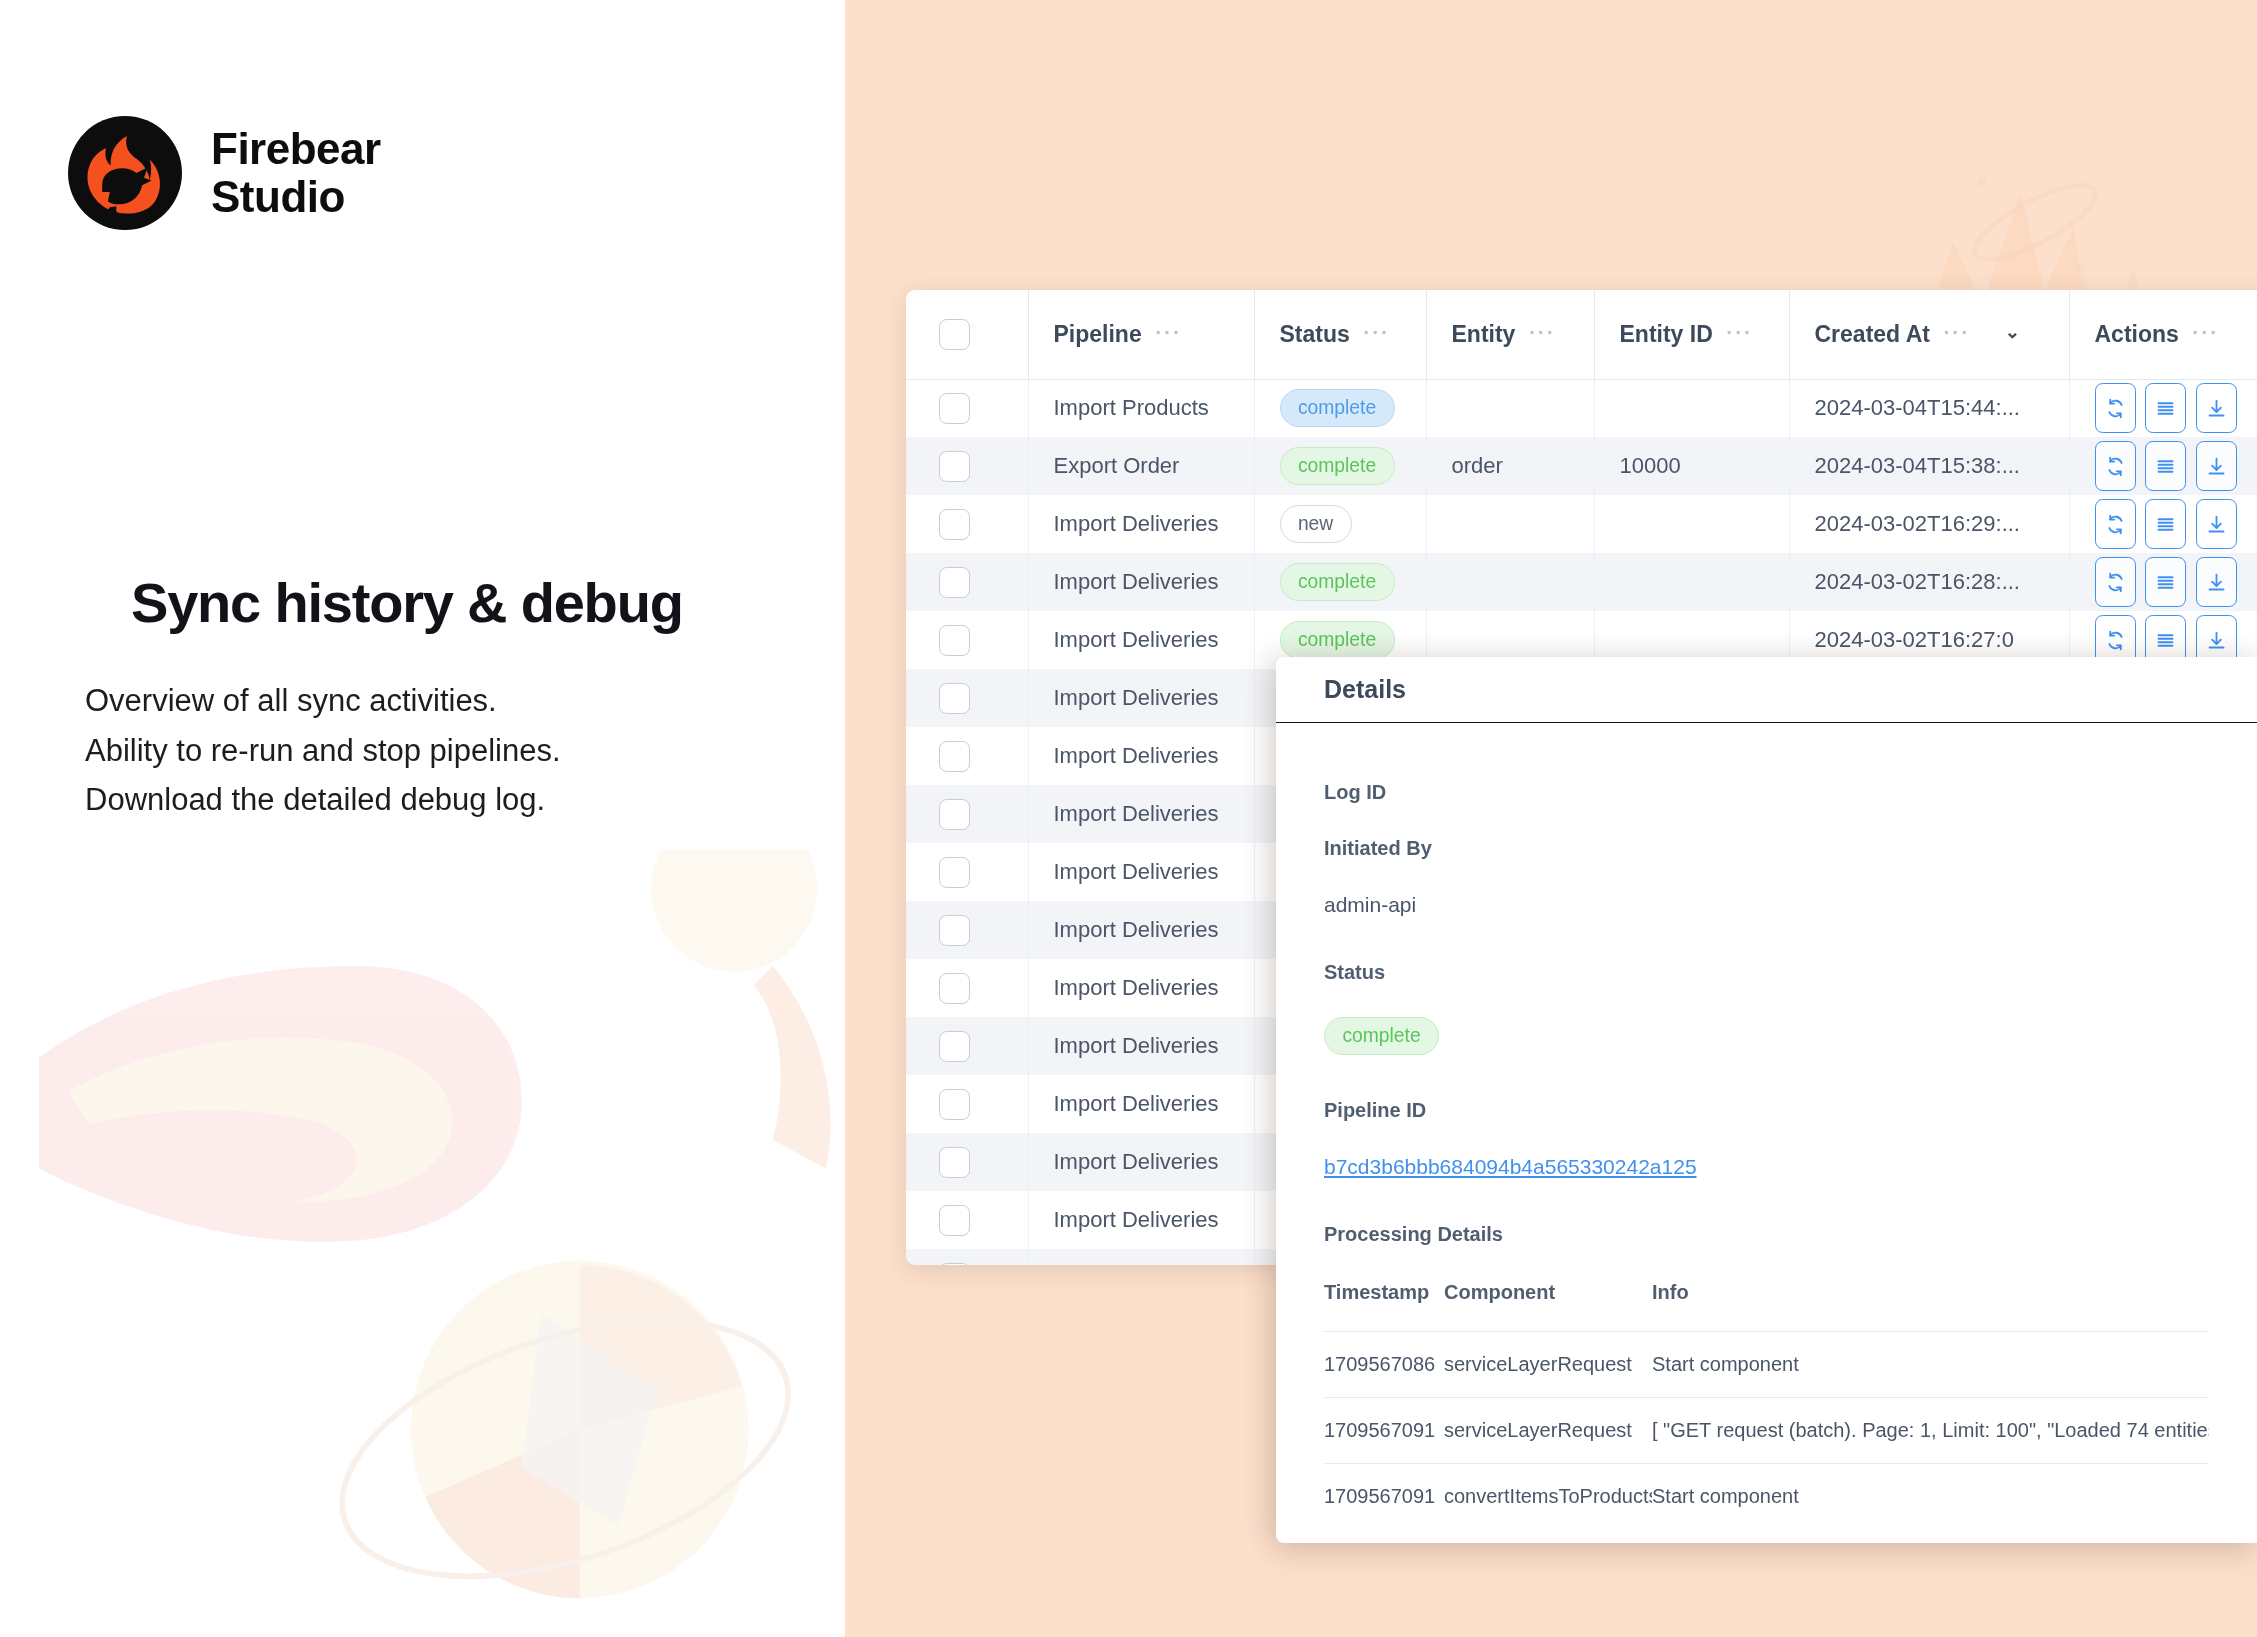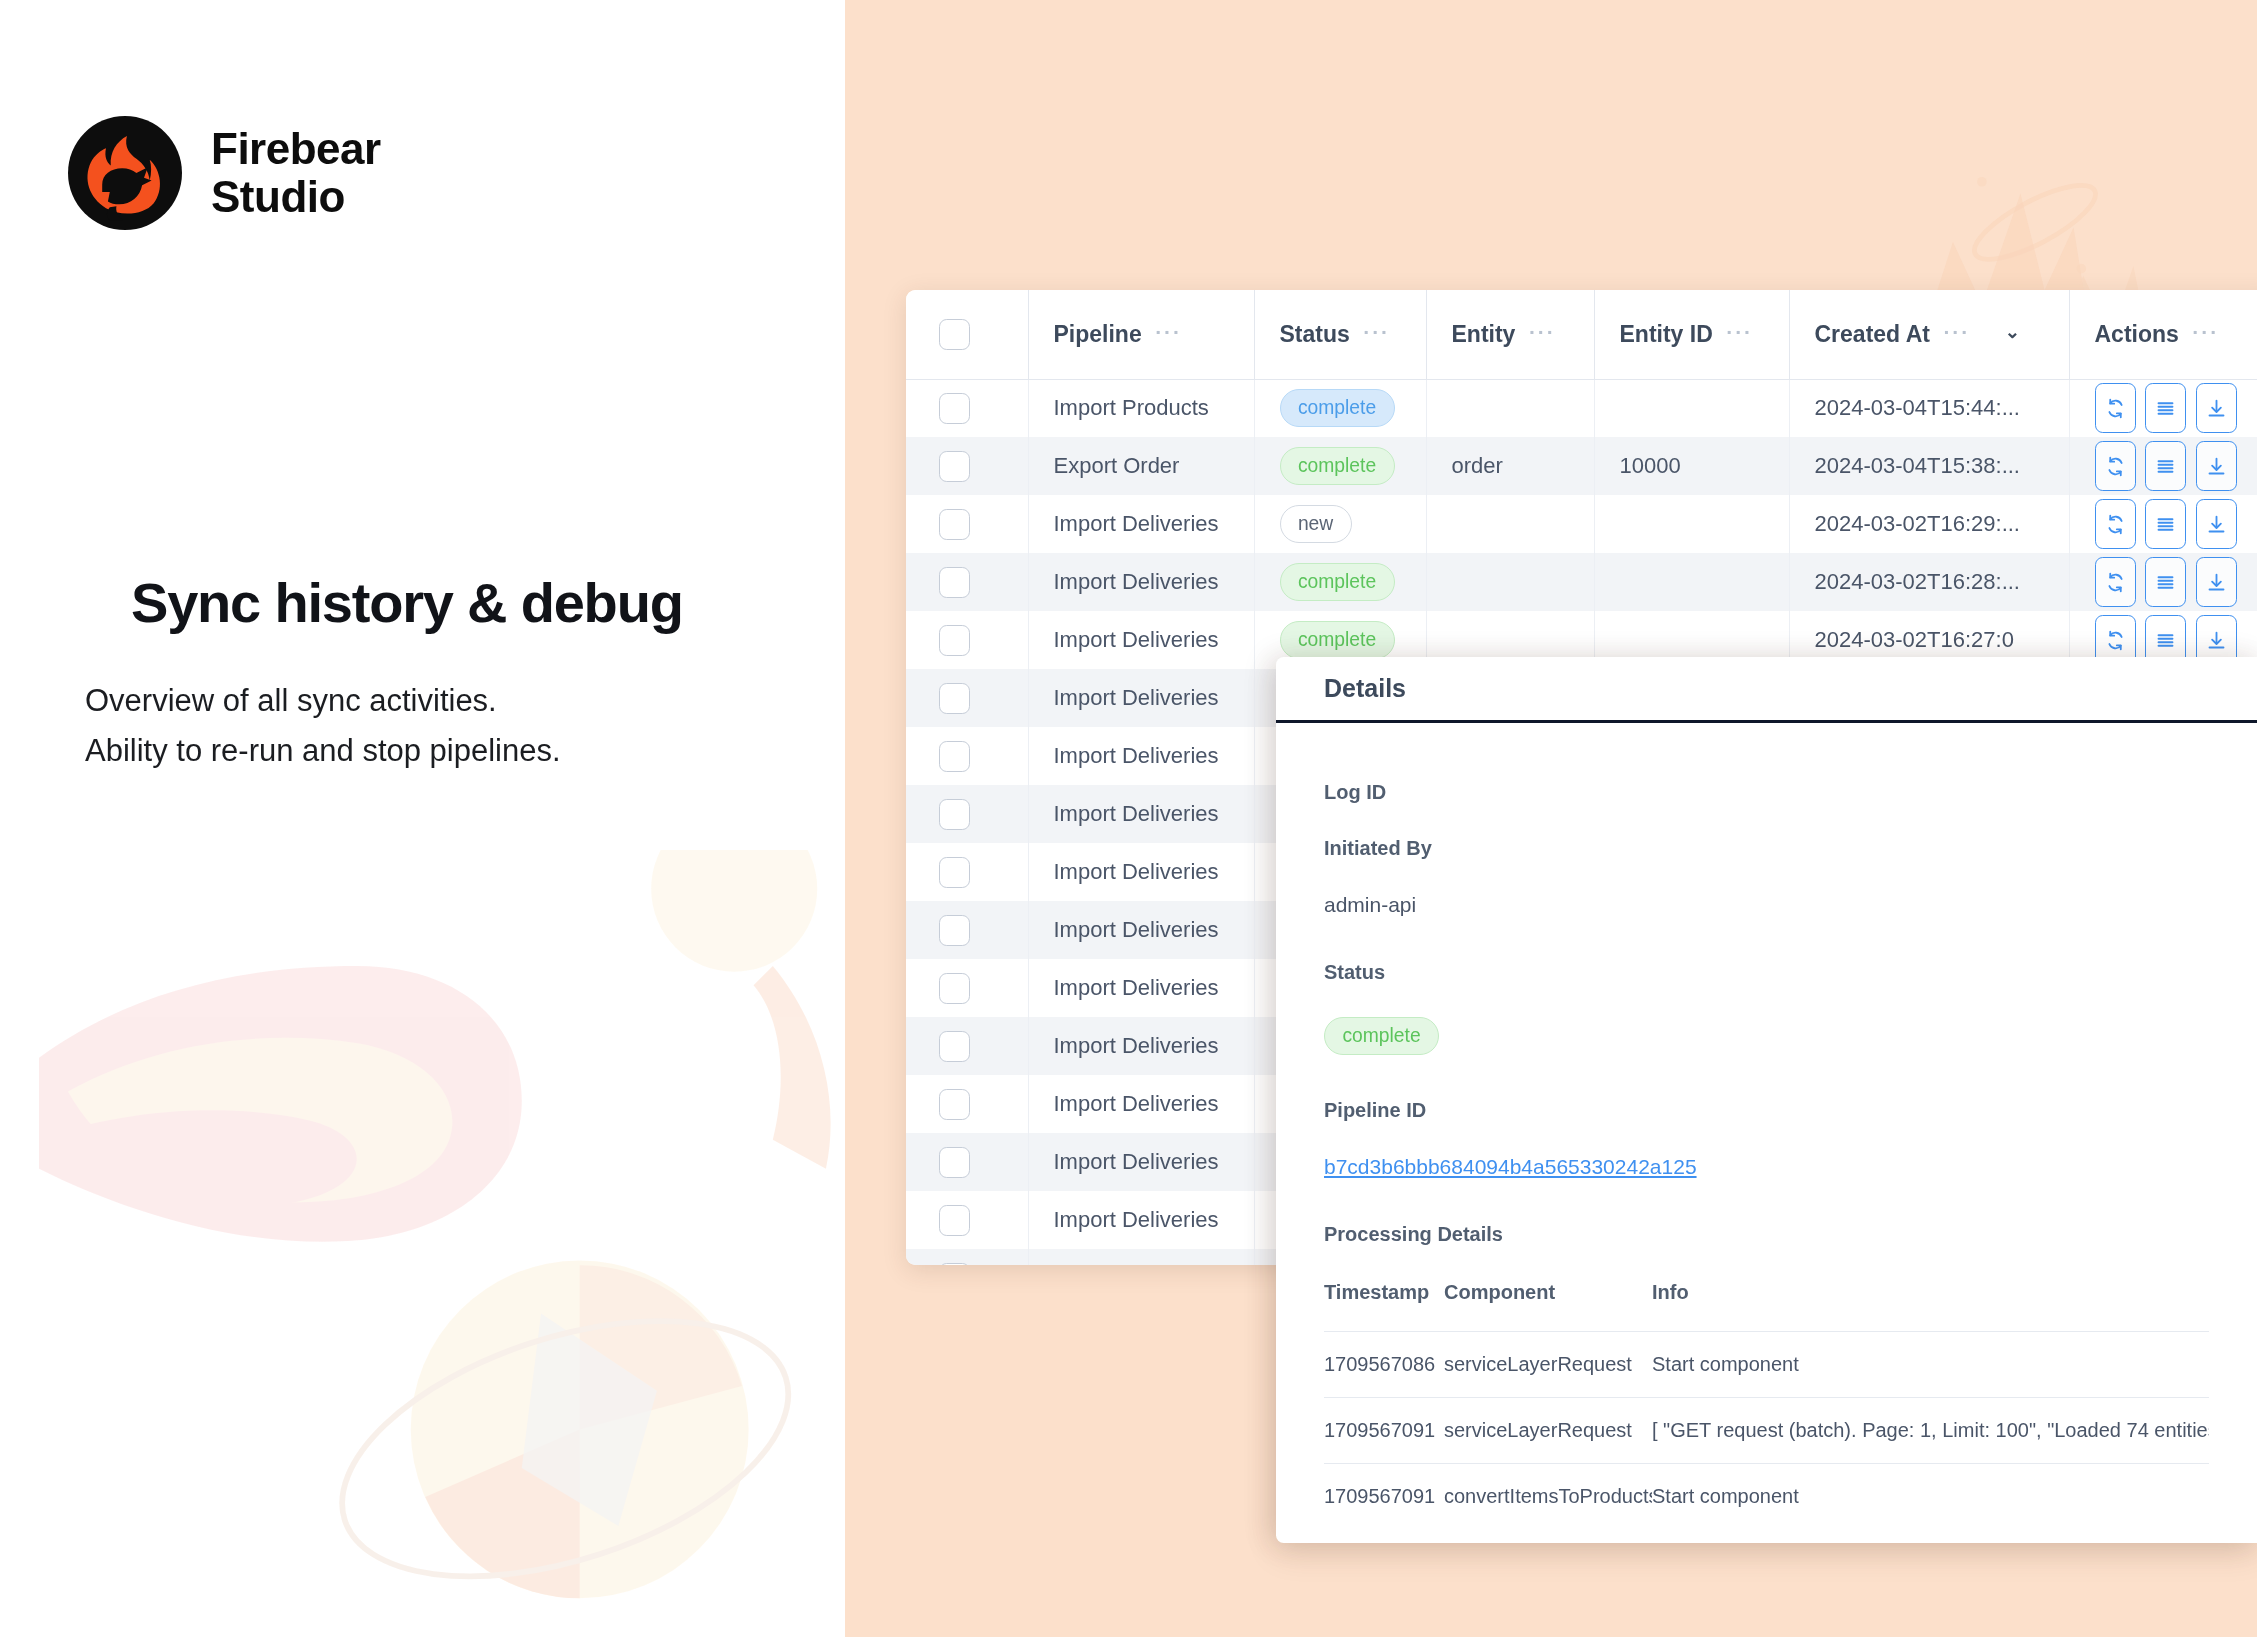--- a/index.html
+++ b/index.html
@@ -115,21 +115,21 @@
   
   .details {
     position: absolute; left: 1276px; top: 657px; width: 981px; height: 886px;
     background: #ffffff;
     border-radius: 7.7px 0 0 7.7px;
     box-shadow: -5.8px 0 29px rgba(70,45,25,.14), 0 9.7px 33px rgba(70,45,25,.12);
     overflow: hidden;
   }
   .details-head {
     height: 66px; display: flex; align-items: center; padding: 0 48px;
-    border-bottom: 3px solid #0f172a;
+    border-bottom: 1px solid #0f172a;
   }
   .details-head .t { font-size: 25px; font-weight: 700; color: #3d4a5c; }
   .details-body { padding: 58px 48px 0 48px; }
 
   .fld-label {
     font-size: 20px; font-weight: 700; color: #515e70; margin-bottom: 33px;
   }
   .fld-value {
     font-size: 21px; color: #4a5568; margin-bottom: 44px; font-weight: 400;
   }
@@ -201,20 +201,21 @@
       <path d="M44 96 C40 101 40 106 44 110 L58 110 C52 105 50 100 51 95 Z" fill="#0d0d0d"></path>
     </svg>
     <div class="logo-text"><span>Firebear</span><br><span>Studio</span></div>
   </div>
 
   <div class="headline">Sync history &amp; debug</div>
 
   <div class="subcopy">
     <span class="line">Overview of all sync activities.</span>
     <span class="line">Ability to re-run and stop pipelines.</span>
+    <span class="line">Download the detailed debug log.</span>
   </div>
 
   <div class="grid-card">
     <table class="grid">
       <colgroup>
         <col class="c-chk">
           <col class="c-pipe">
           <col class="c-stat">
           <col class="c-ent">
         <col class="c-entid">

